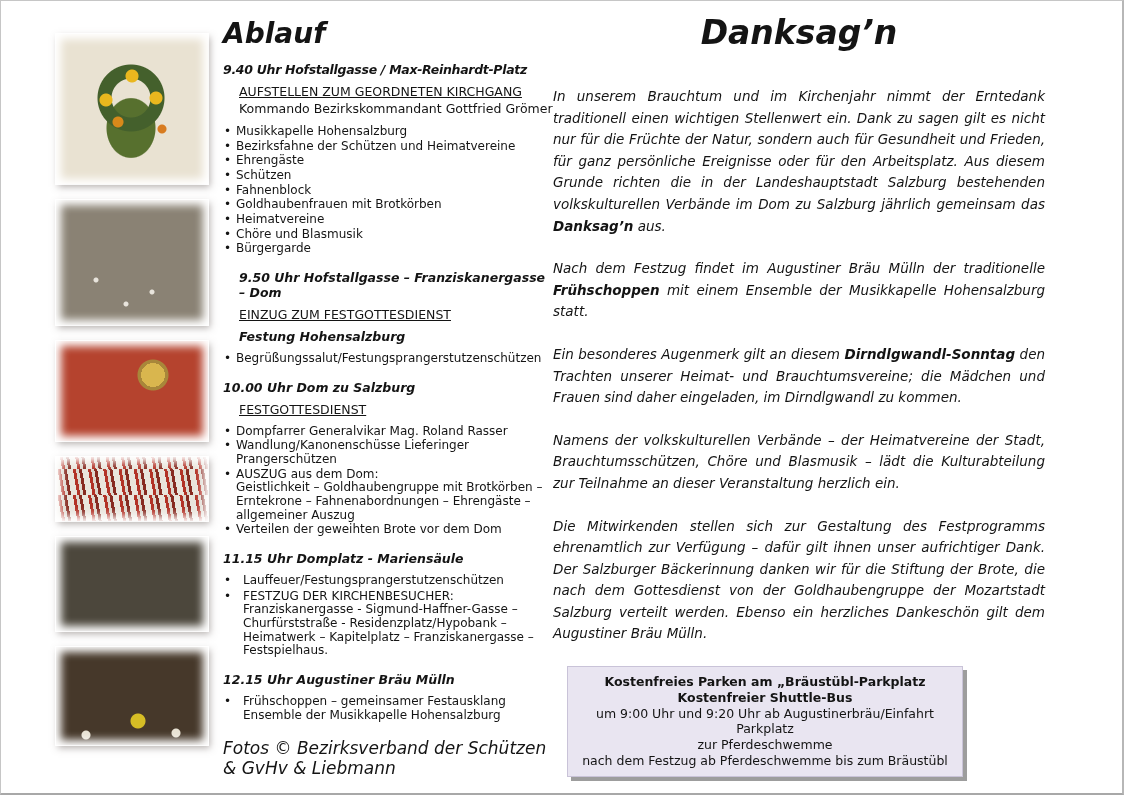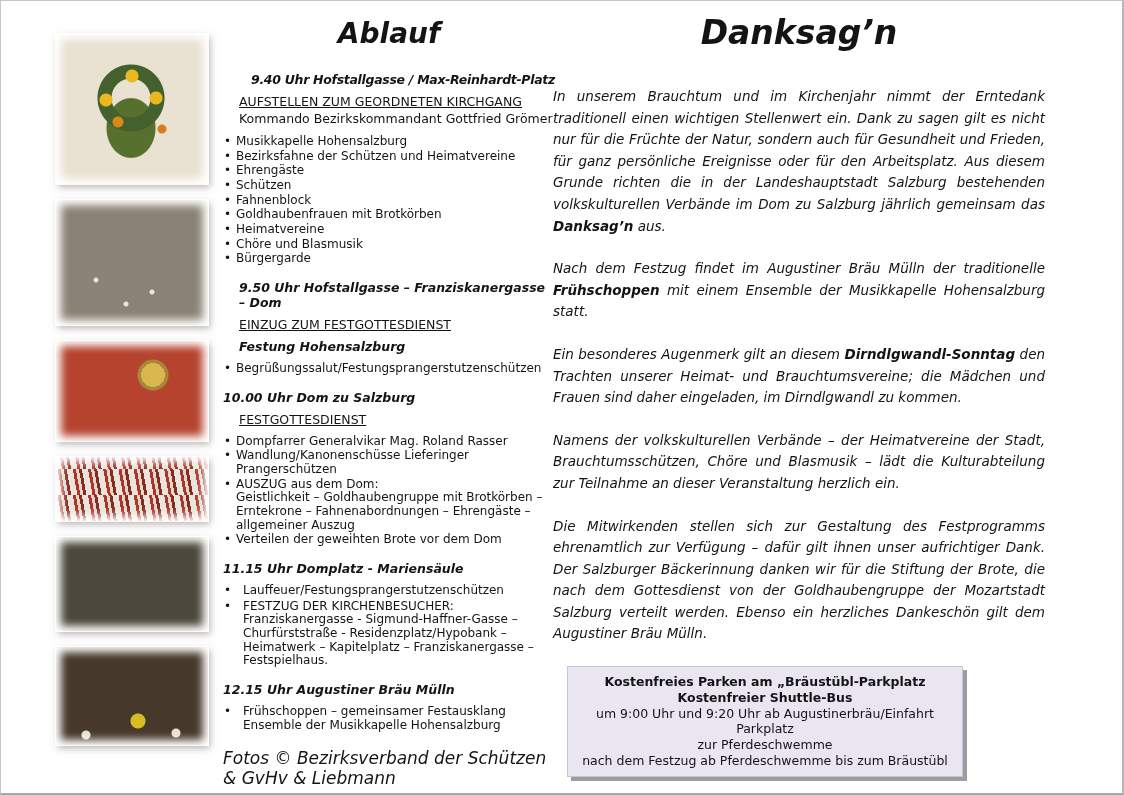--- a/index.html
+++ b/index.html
@@ -66,23 +66,23 @@
     linear-gradient(#46382a,#46382a) 70px 0/9px 46px,
     repeating-linear-gradient(90deg,#8a6a52 0 7px,#3f4049 7px 13px,#a8896a 13px 19px,#50524e 19px 26px) 0 44px/152px 26px,
     repeating-linear-gradient(100deg,#3f7d66 0 9px,#2f5d4c 9px 14px) 0 66px/152px 32px,
     radial-gradient(circle at 40px 20px,#3f5a2c 0 14px,rgba(0,0,0,0) 15px),
     radial-gradient(circle at 115px 16px,#42602e 0 16px,rgba(0,0,0,0) 17px),
     linear-gradient(#6f9147,#54713a);}
 
   
   .col{position:absolute;}
   .col-ablauf{left:222px;top:16px;width:332px;}
-  .ablauf-title{font-size:28px;font-weight:bold;font-style:italic;text-align:center;margin:0 0 22px;}
+  .ablauf-title{font-size:28px;font-weight:bold;font-style:italic;text-align:left;margin:0 0 12px;}
   .sec-h{font-size:12.5px;font-weight:bold;font-style:italic;margin:14px 0 7px;}
-  .sec-h.center{text-align:right;letter-spacing:-0.3px;margin-top:4px;}
+  .sec-h.center{text-align:left;letter-spacing:-0.3px;margin-top:4px;}
   .sec-h.ind{margin-left:16px;}
   .caps{font-size:12.5px;text-decoration:underline;margin:0 0 2px 16px;}
   .plain{font-size:12.5px;margin:0 0 9px 16px;}
   .subtitle{font-size:12.5px;font-weight:bold;font-style:italic;margin:7px 0 2px 16px;}
   ul.blist{list-style:none;margin:8px 0 0;padding:0;font-size:12px;line-height:1.14;}
   ul.blist li{position:relative;padding-left:13px;margin:0 0 1px;}
   ul.blist li::before{content:"•";position:absolute;left:1px;}
   ul.blist.wide li{padding-left:20px;margin-bottom:2px;}
   .blk{display:block;}
   .u{}

